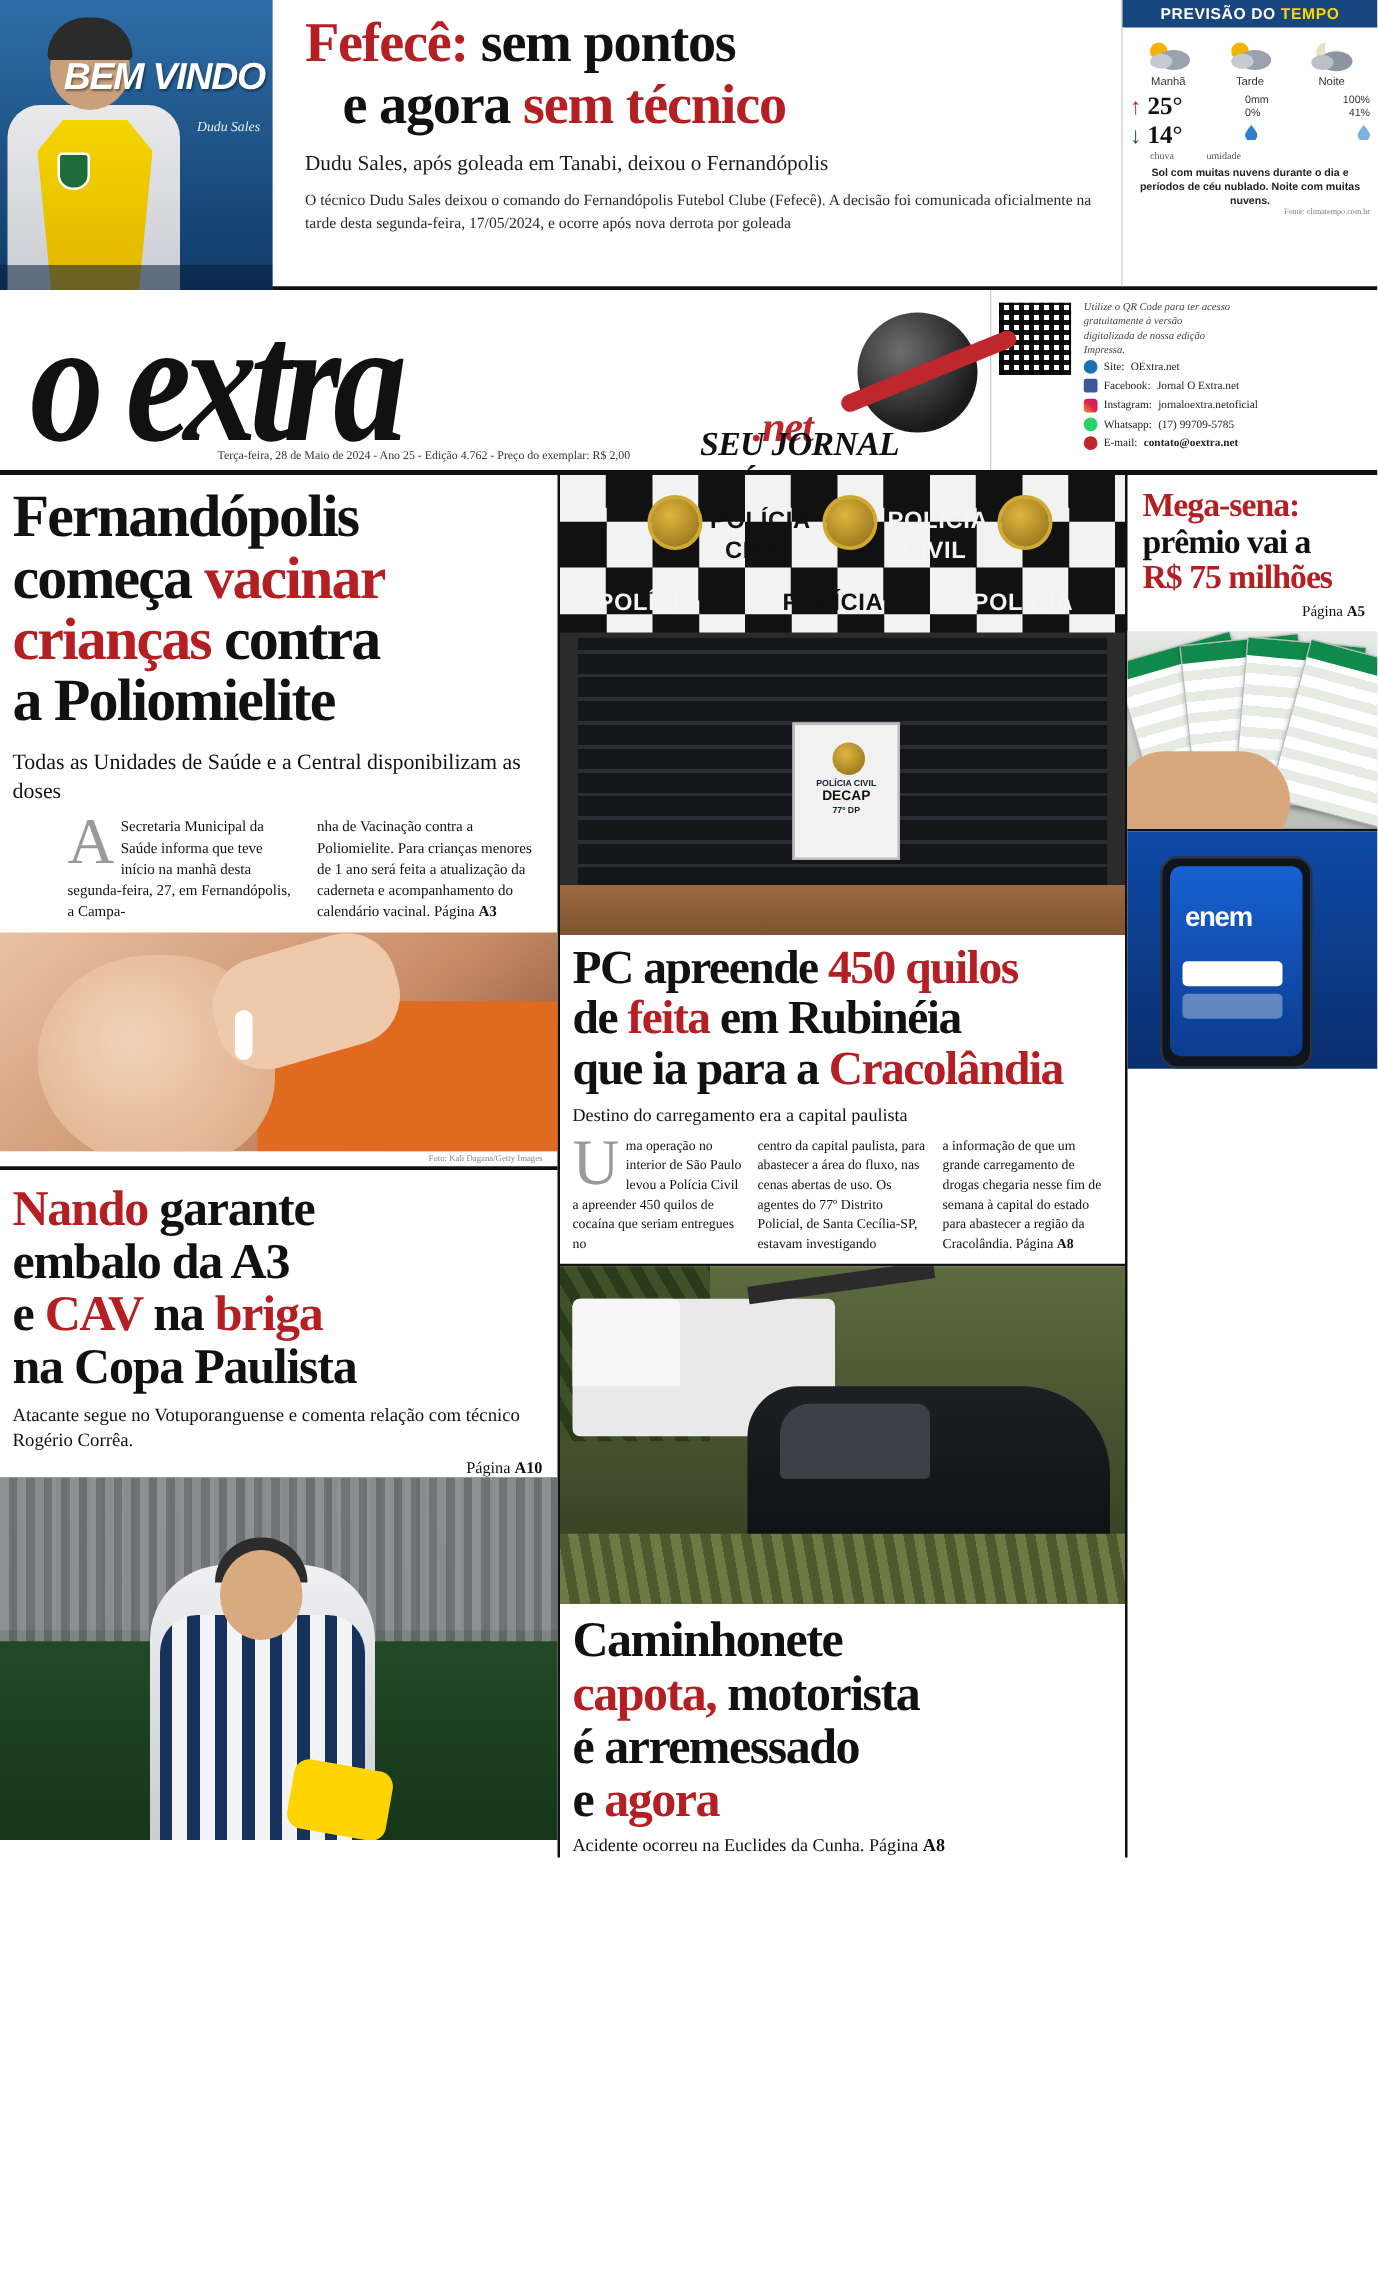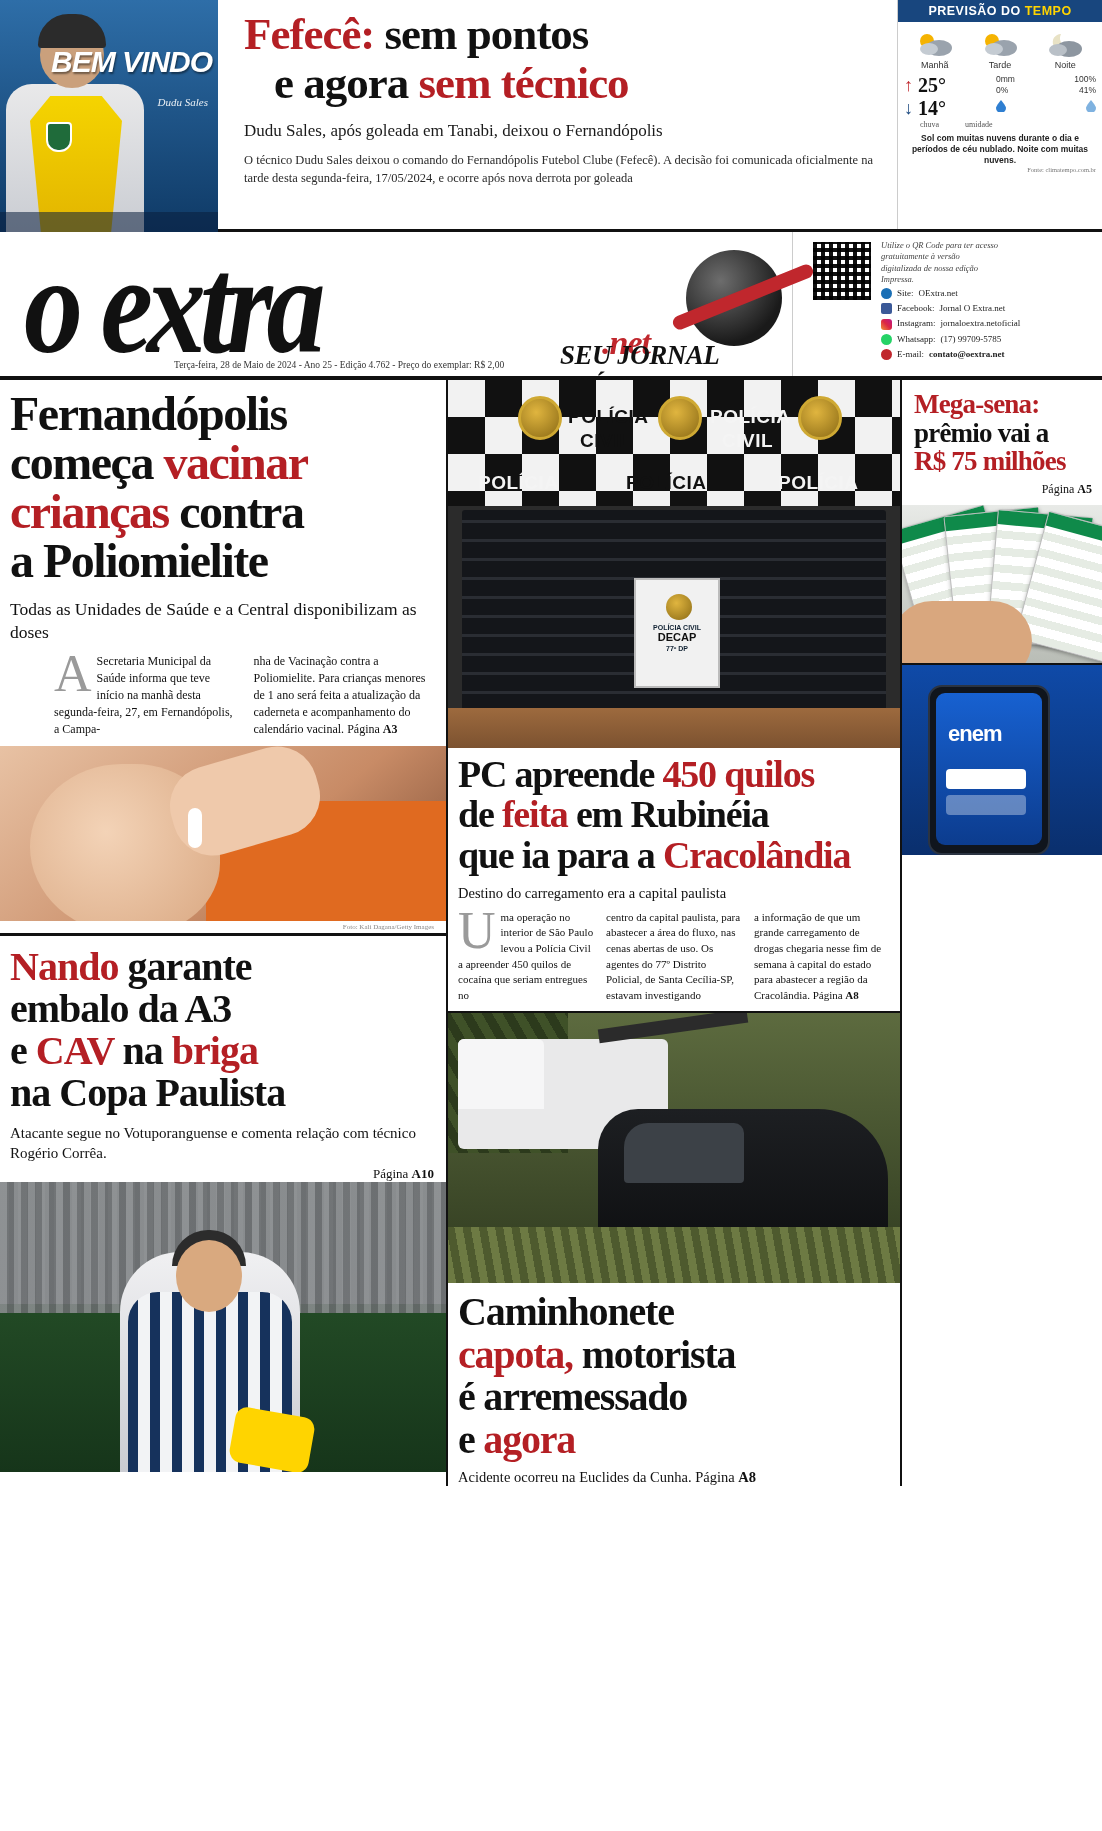--- a/index.html
+++ b/index.html
@@ -93,21 +93,21 @@
     background:#c0272d; transform:rotate(-22deg); border-radius:8px;
   }
   .mh-tag {
     position:absolute; left:560px; top:108px; font-style:italic; font-weight:700;
     font-size:27px; letter-spacing:-.5px;
   }
   .mh-dateline {
     position:absolute; left:174px; top:128px; font-size:9.5px; color:#333;
     font-family:"Liberation Serif",serif;
   }
-  .mh-info { width:310px; border-left:1px solid #ccc; padding:8px 8px 4px 18px; display:flex; gap:8px; }
+  .mh-info { width:310px; border-left:1px solid #ccc; padding:8px 8px 4px 4px; display:flex; gap:8px; }
   .qr { width:62px; height:62px; background:
       repeating-linear-gradient(90deg,#111 0 4px,#fff 4px 8px),
       repeating-linear-gradient(0deg,#111 0 4px,transparent 4px 8px);
     background-blend-mode: multiply; border:2px solid #fff; }
   .qr-note { font-size:8.5px; font-style:italic; color:#444; line-height:1.35; width:120px; }
   .contacts { font-size:9px; line-height:1.7; color:#222; font-family:"Liberation Serif",serif; }
   .ct-row { display:flex; align-items:center; gap:5px; }
   .ct-ic { width:11px; height:11px; border-radius:2px; display:inline-block; }
 
   

